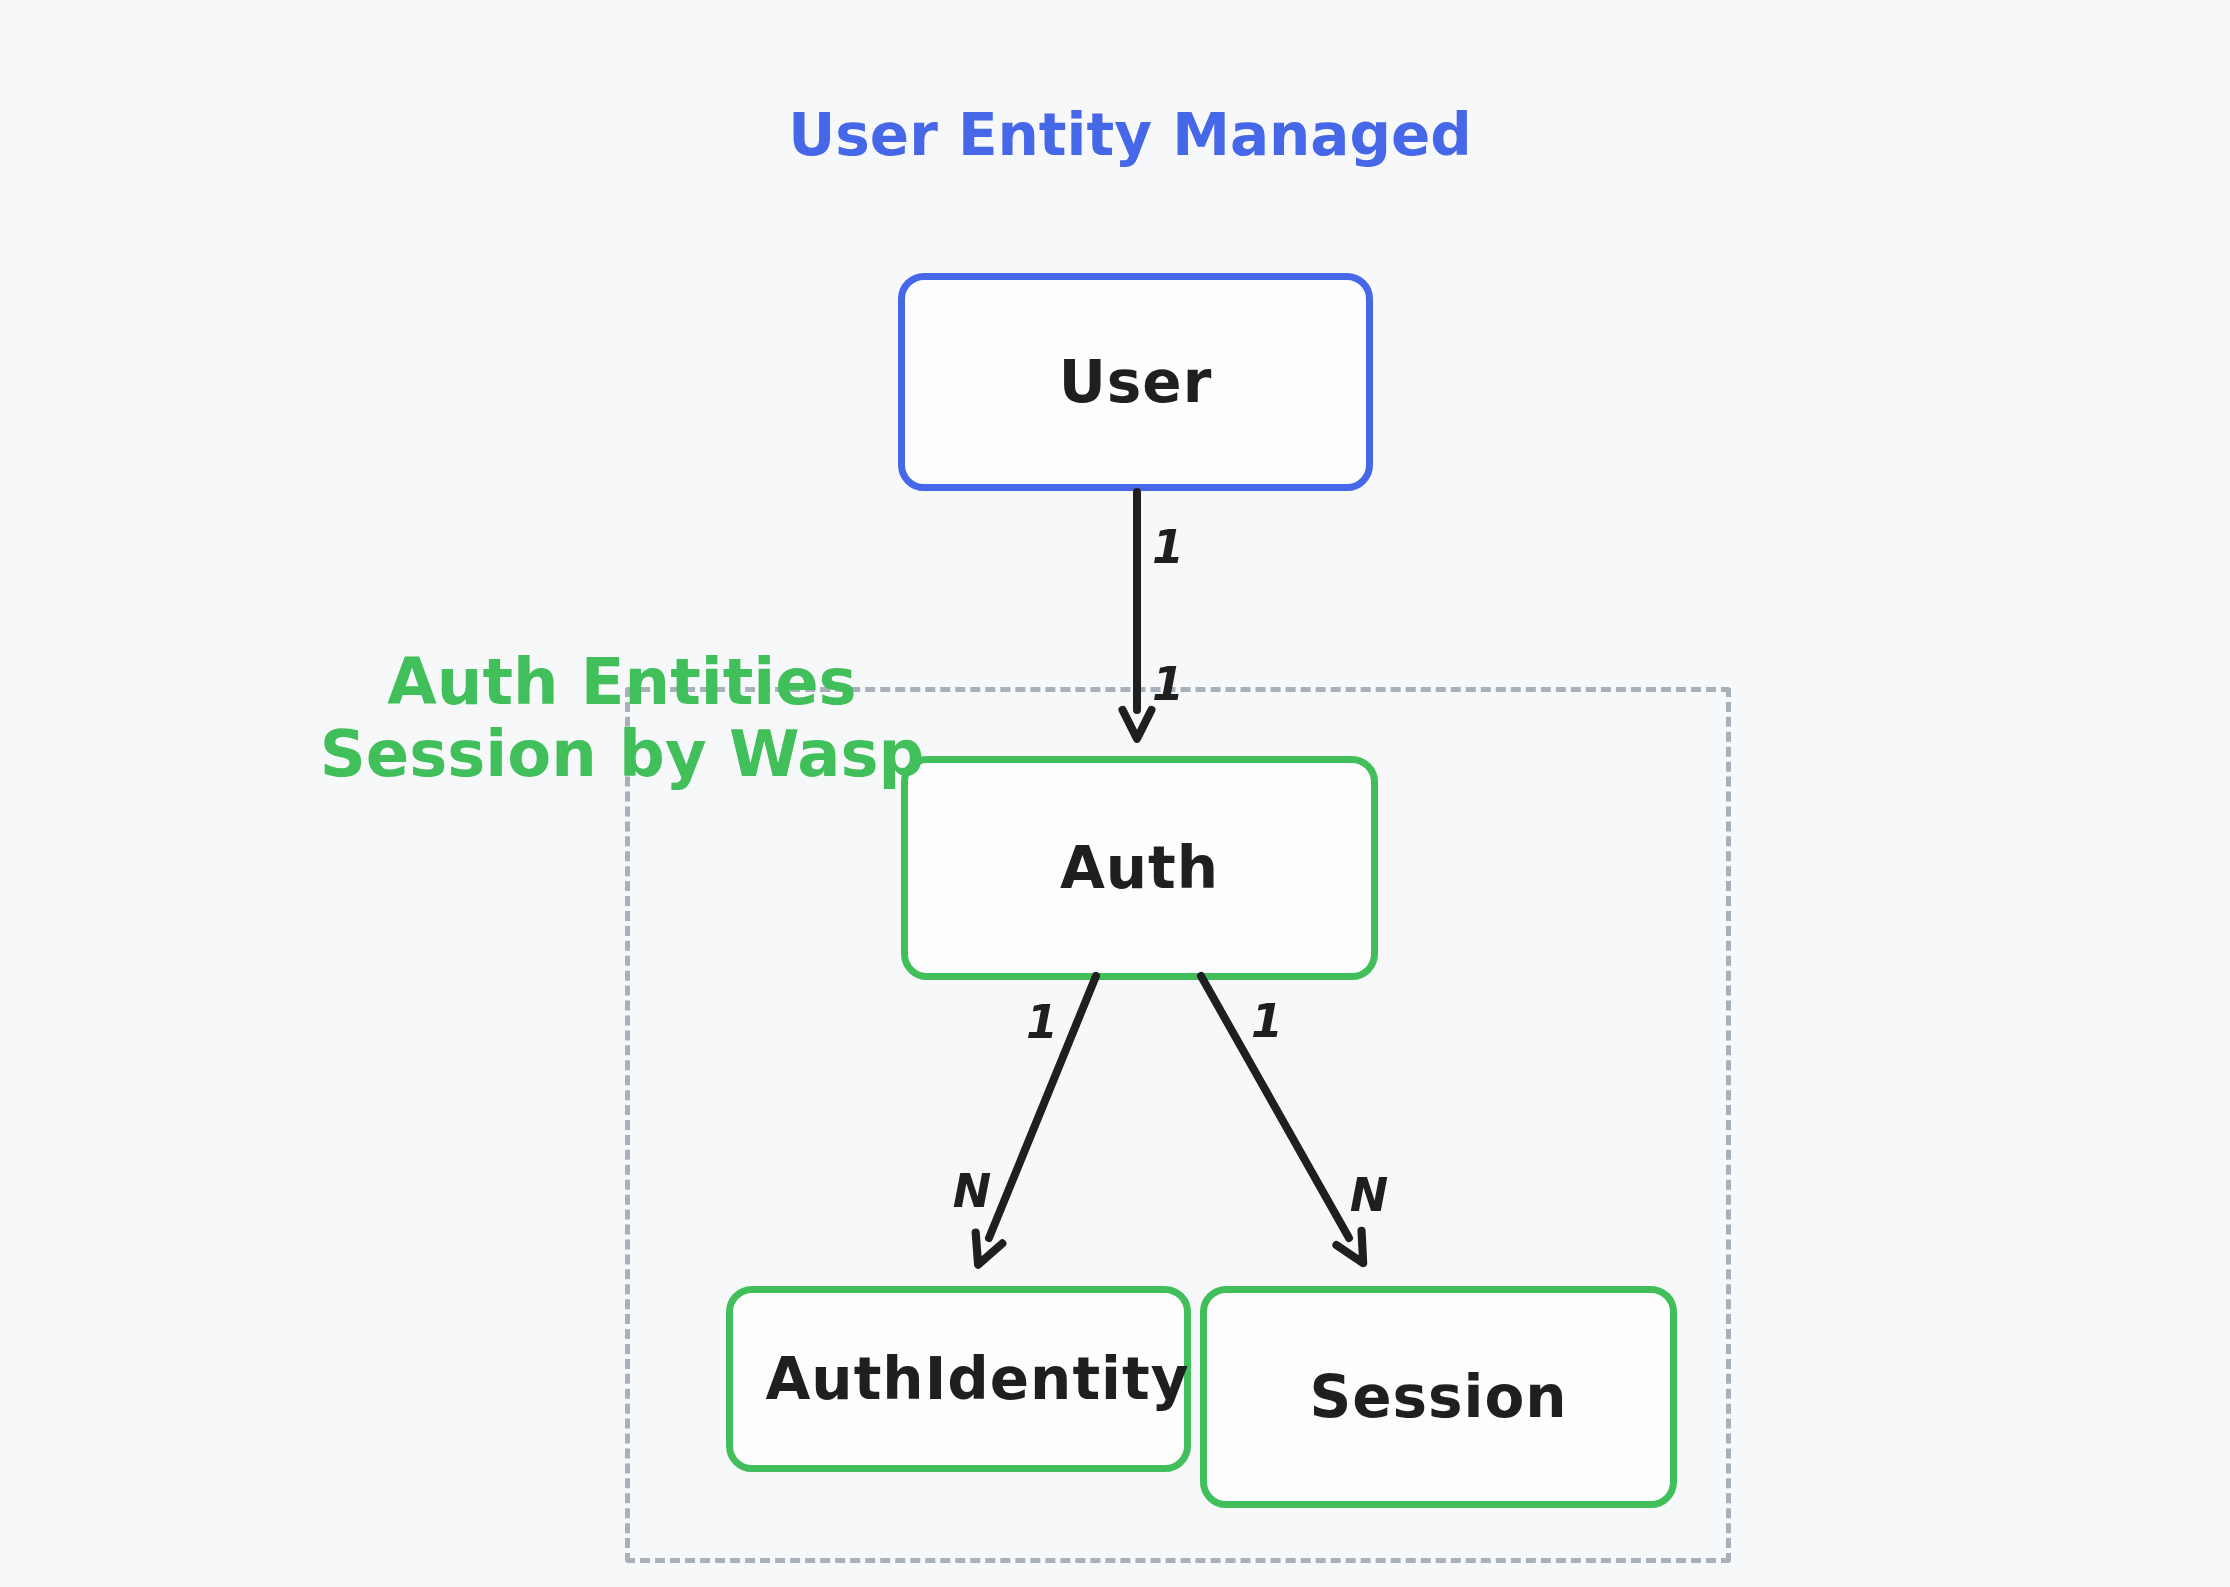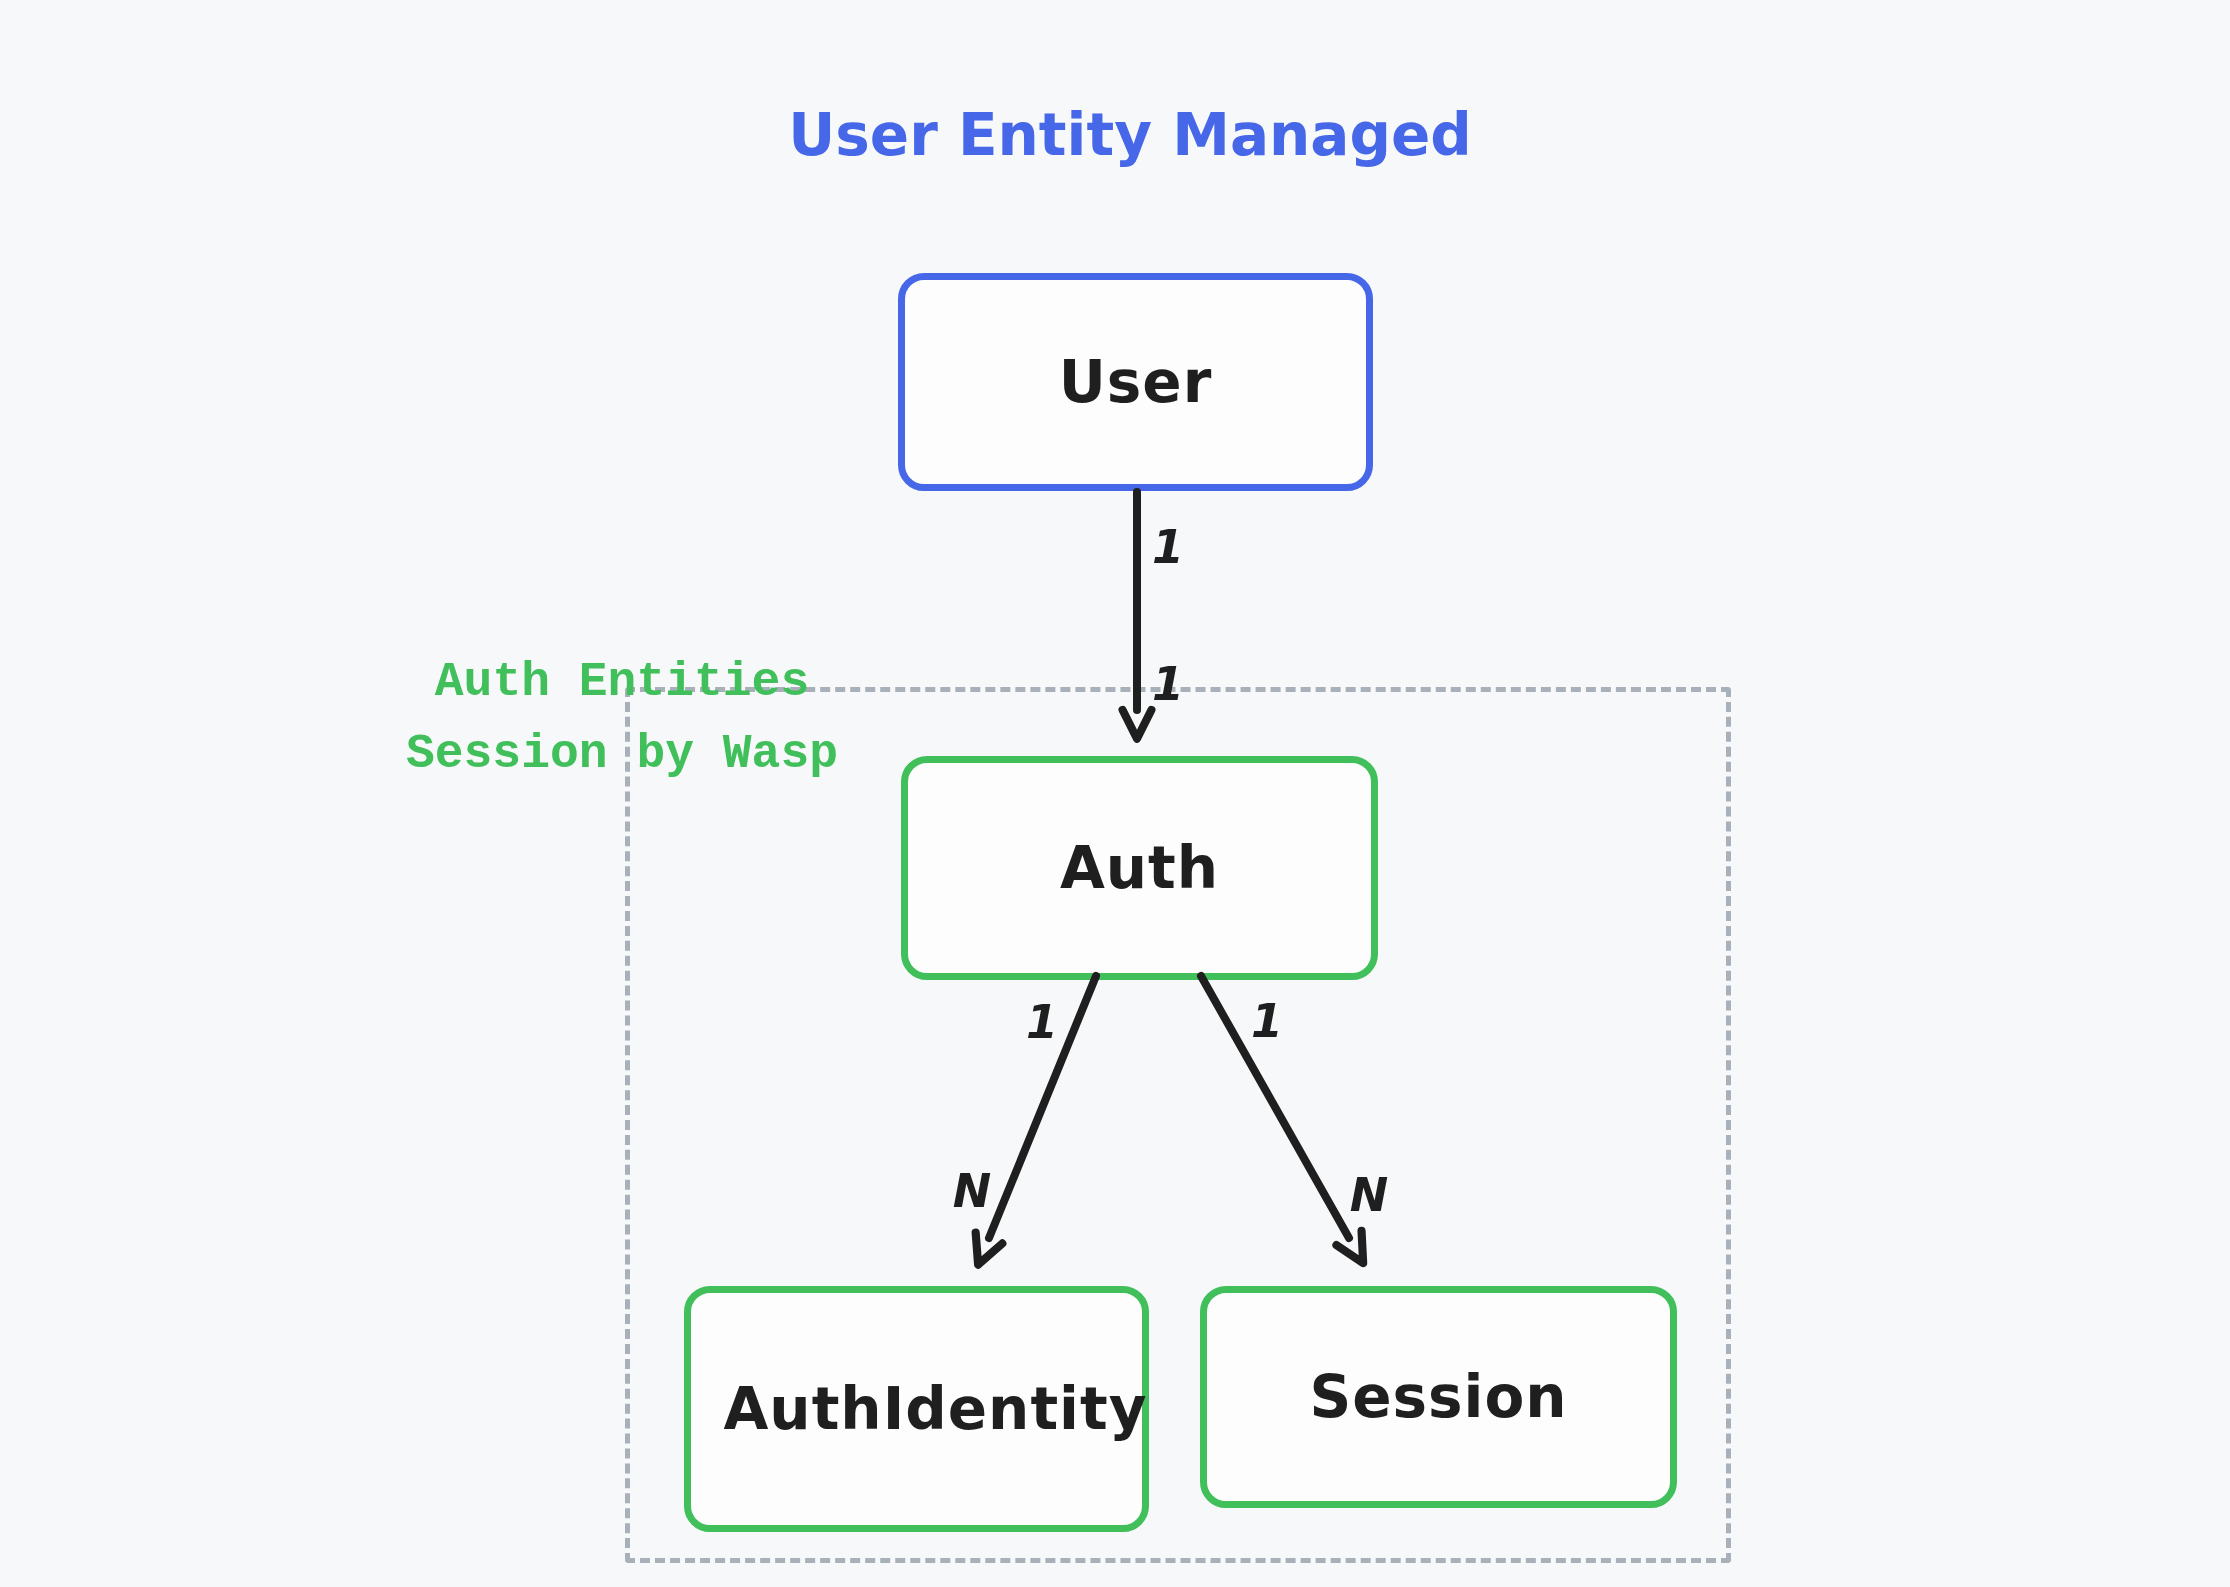--- a/index.html
+++ b/index.html
@@ -42,45 +42,44 @@
     font-size: 58px;
     font-weight: bold;
     letter-spacing: 1px;
     color: #1f1f1f;
     z-index: 2;
   }
   .node.blue  { border: 7px solid #4667e8; }
   .node.green { border: 7px solid #41bf5b; }
   .node-user          { left: 898px;  top: 233px;  width: 475px; height: 218px; }
   .node-auth          { left: 901px;  top: 716px;  width: 477px; height: 224px; }
-  .node-authidentity  { left: 684px;  top: 1246px; width: 465px; height: 246px; padding-left: 38px; }
+  .node-authidentity  { left: 726px;  top: 1246px; width: 465px; height: 186px; padding-left: 38px; }
   .node-session       { left: 1200px; top: 1246px; width: 477px; height: 222px; }
   
   .annotation {
     position: absolute;
     text-align: center;
     font-weight: bold;
     z-index: 4;
   }
   .annotation-developer {
     left: 730px;
     top: 52px;
     width: 800px;
     font-size: 58px;
     line-height: 86px;
     color: #4667e8;
   }
   .annotation-wasp {
     left: 292px;
     top: 606px;
     width: 660px;
-    font-size: 48px;
+    font-size: 64px;
     line-height: 72px;
     color: #41bf5b;
-    font-family: Liberation Mono, monospace;
   }
   
   .edges-svg {
     position: absolute;
     left: 0;
     top: 0;
     width: 2230px;
     height: 1587px;
     z-index: 3;
     pointer-events: none;

